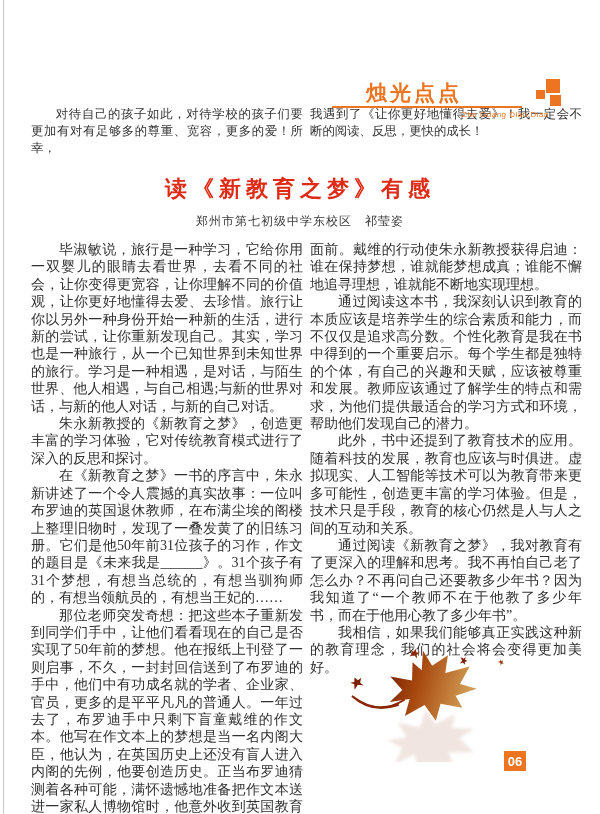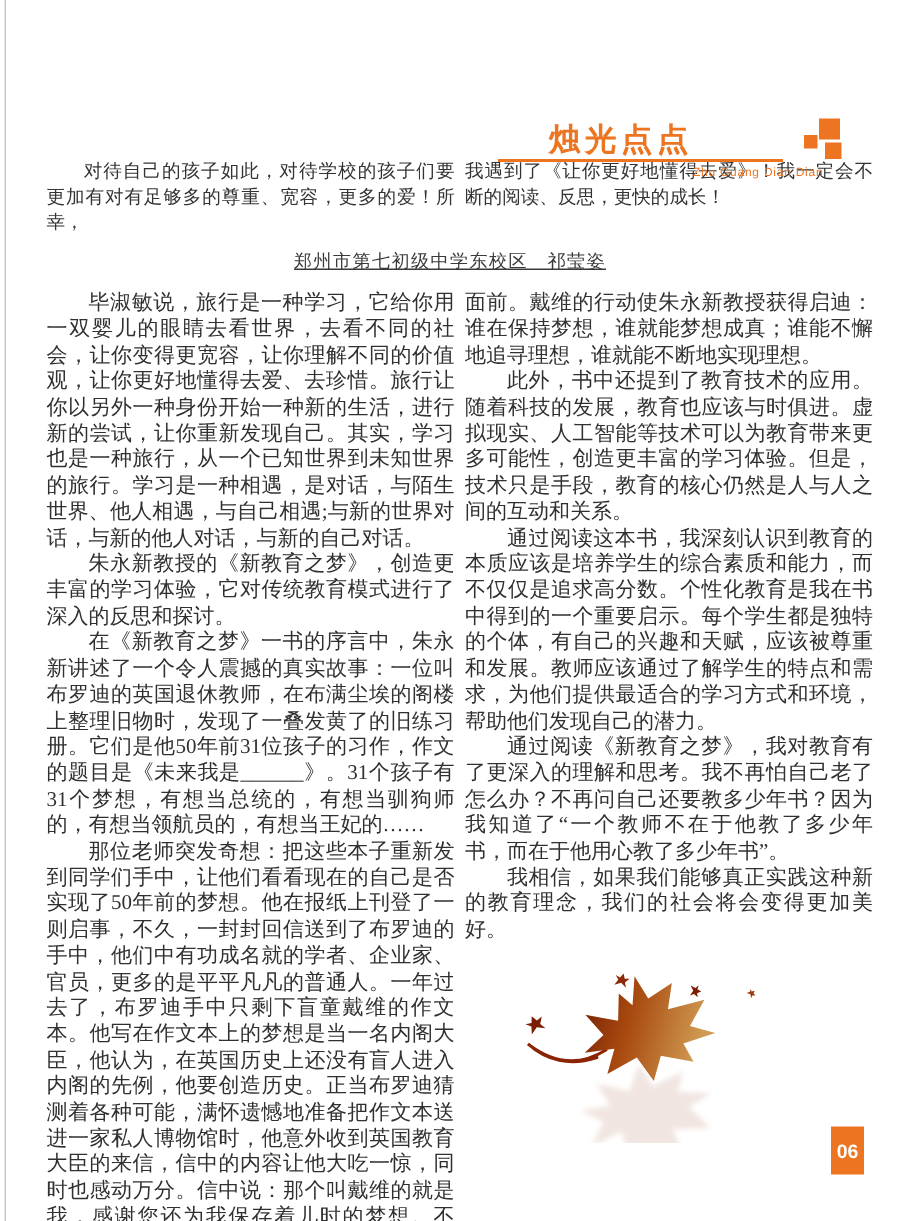--- a/index.html
+++ b/index.html
@@ -32,33 +32,33 @@
   .col{flex:1;}
   .intro{margin-top:106px;}
   .intro .col{font-size:12.4px;line-height:17px;text-align:justify;color:#333;}
   .intro .col.indent{text-indent:2em;}
 
   
   .article-title{
     margin-top:17px;text-align:center;font-weight:bold;font-size:22px;
     letter-spacing:5px;color:var(--title-red,#DF2B16);
   }
-  .byline{margin-top:9px;text-align:center;font-size:12px;color:#3a3a3a;letter-spacing:1px;text-decoration:underline;}
+  .byline{margin-top:9px;text-align:center;font-size:12px;color:#3a3a3a;letter-spacing:1px;}
   .body-cols{margin-top:11px;}
   .body-cols .col p{
     margin:0;font-size:14px;line-height:17.4px;text-align:justify;
     text-indent:2em;color:#303030;
   }
   .body-cols .col p.no-indent{text-indent:0;}
 
   
   .leaf-wrap{position:absolute;left:346px;top:644px;width:150px;height:118px;}
   .leaf-frag{position:absolute;}
   .page-num{
-    position:absolute;left:554px;top:751px;width:22px;height:32px;
+    position:absolute;left:504px;top:751px;width:22px;height:20px;
     background:var(--accent,#ED7420);color:#fff;font-family:"Liberation Sans",sans-serif;
     font-size:13px;font-weight:bold;display:flex;align-items:center;justify-content:center;
   }
 </style>
 </head>
 <body>
 
 <div class="page">
   <div class="edge-line"></div>
 
@@ -71,33 +71,34 @@
         <i class="sq2"></i>
         <i class="sq3"></i>
     </div>
   </div>
 
   <div class="cols intro">
     <div class="col indent">对待自己的孩子如此，对待学校的孩子们要更加有对有足够多的尊重、宽容，更多的爱！所幸，</div>
     <div class="col">我遇到了《让你更好地懂得去爱》！我一定会不断的阅读、反思，更快的成长！</div>
   </div>
 
+  <div class="article-title">读《新教育之梦》有感</div>
   <div class="byline">郑州市第七初级中学东校区　祁莹姿</div>
 
   <div class="cols body-cols">
     <div class="col">
         <p>毕淑敏说，旅行是一种学习，它给你用一双婴儿的眼睛去看世界，去看不同的社会，让你变得更宽容，让你理解不同的价值观，让你更好地懂得去爱、去珍惜。旅行让你以另外一种身份开始一种新的生活，进行新的尝试，让你重新发现自己。其实，学习也是一种旅行，从一个已知世界到未知世界的旅行。学习是一种相遇，是对话，与陌生世界、他人相遇，与自己相遇;与新的世界对话，与新的他人对话，与新的自己对话。</p>
         <p>朱永新教授的《新教育之梦》，创造更丰富的学习体验，它对传统教育模式进行了深入的反思和探讨。</p>
         <p>在《新教育之梦》一书的序言中，朱永新讲述了一个令人震撼的真实故事：一位叫布罗迪的英国退休教师，在布满尘埃的阁楼上整理旧物时，发现了一叠发黄了的旧练习册。它们是他50年前31位孩子的习作，作文的题目是《未来我是______》。31个孩子有31个梦想，有想当总统的，有想当驯狗师的，有想当领航员的，有想当王妃的……</p>
         <p>那位老师突发奇想：把这些本子重新发到同学们手中，让他们看看现在的自己是否实现了50年前的梦想。他在报纸上刊登了一则启事，不久，一封封回信送到了布罗迪的手中，他们中有功成名就的学者、企业家、官员，更多的是平平凡凡的普通人。一年过去了，布罗迪手中只剩下盲童戴维的作文本。他写在作文本上的梦想是当一名内阁大臣，他认为，在英国历史上还没有盲人进入内阁的先例，他要创造历史。正当布罗迪猜测着各种可能，满怀遗憾地准备把作文本送进一家私人博物馆时，他意外收到英国教育大臣的来信，信中的内容让他大吃一惊，同时也感动万分。信中说：那个叫戴维的就是我，感谢您还为我保存着儿时的梦想。不过，我已不需要那个本子，因为从那时起，我的梦想一直就存在我的脑子里，没有一天放弃过。50年过去了，可以说，我已实现了当初的梦想。今天，我还想通过这封信告诉我其他的30位同学，只要不让年轻时美丽的梦想随岁月飘逝，成功总有一天会出现在你的</p>
       </div>
     <div class="col">
         <p class="no-indent">面前。戴维的行动使朱永新教授获得启迪：谁在保持梦想，谁就能梦想成真；谁能不懈地追寻理想，谁就能不断地实现理想。</p>
+        <p>通过阅读这本书，我深刻认识到教育的本质应该是培养学生的综合素质和能力，而不仅仅是追求高分数。个性化教育是我在书中得到的一个重要启示。每个学生都是独特的个体，有自己的兴趣和天赋，应该被尊重和发展。教师应该通过了解学生的特点和需求，为他们提供最适合的学习方式和环境，帮助他们发现自己的潜力。</p>
         <p>此外，书中还提到了教育技术的应用。随着科技的发展，教育也应该与时俱进。虚拟现实、人工智能等技术可以为教育带来更多可能性，创造更丰富的学习体验。但是，技术只是手段，教育的核心仍然是人与人之间的互动和关系。</p>
-        <p>通过阅读这本书，我深刻认识到教育的本质应该是培养学生的综合素质和能力，而不仅仅是追求高分数。个性化教育是我在书中得到的一个重要启示。每个学生都是独特的个体，有自己的兴趣和天赋，应该被尊重和发展。教师应该通过了解学生的特点和需求，为他们提供最适合的学习方式和环境，帮助他们发现自己的潜力。</p>
         <p>通过阅读《新教育之梦》，我对教育有了更深入的理解和思考。我不再怕自己老了怎么办？不再问自己还要教多少年书？因为我知道了“一个教师不在于他教了多少年书，而在于他用心教了多少年书”。</p>
         <p>我相信，如果我们能够真正实践这种新的教育理念，我们的社会将会变得更加美好。</p>
       </div>
   </div>
 
   <div class="leaf-wrap">
     <svg width="150" height="118" viewBox="0 0 150 118">
       <defs>
         <linearGradient id="leafGrad" x1="0" y1="0" x2="1" y2="0.35">
           <stop offset="0" stop-color="#6e1a02"></stop>

